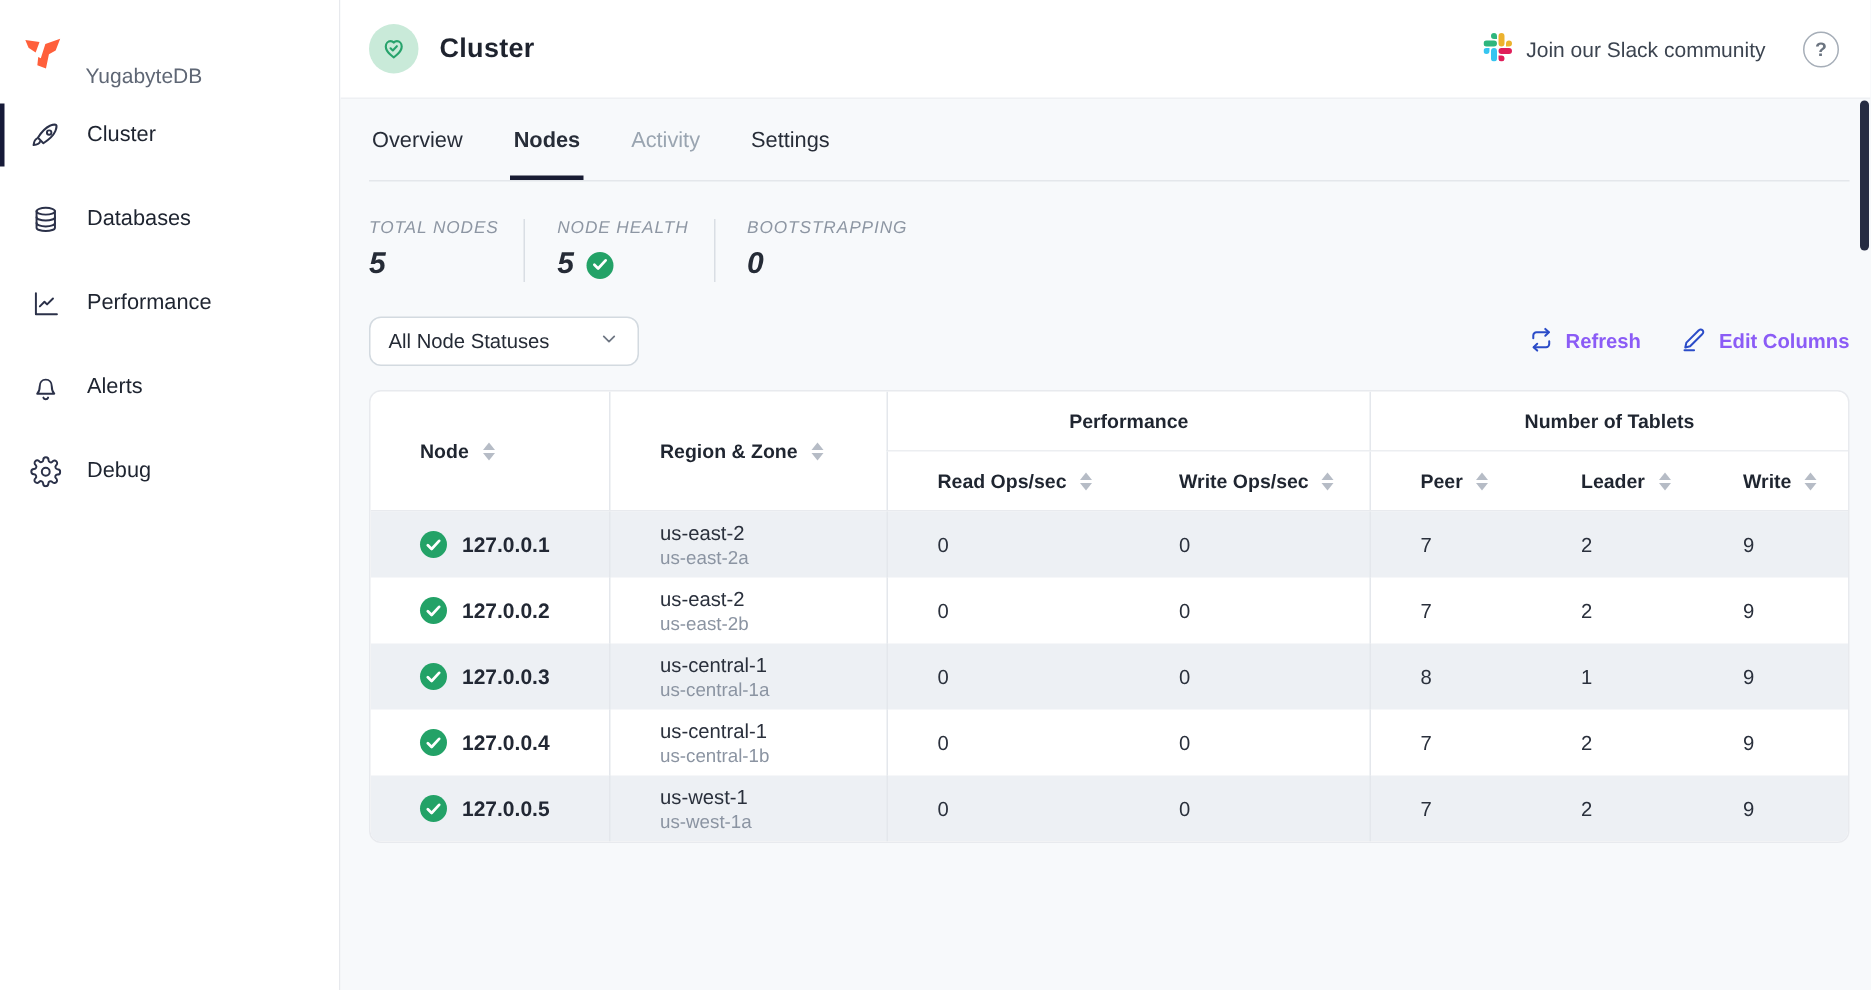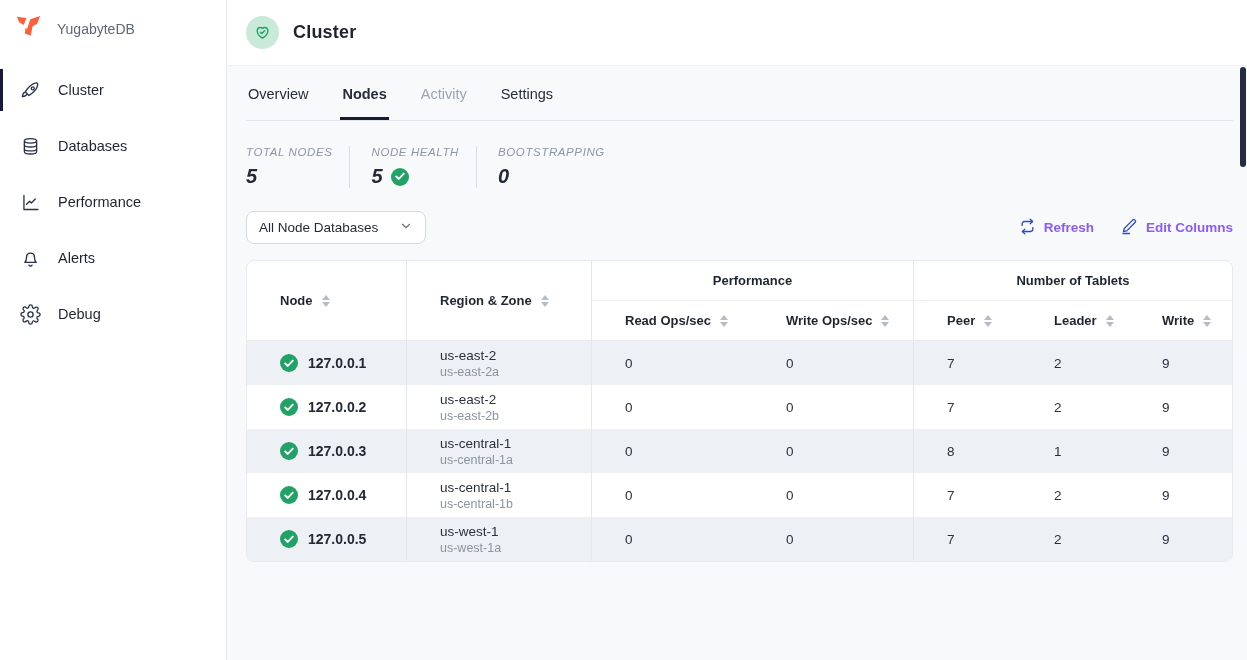--- a/index.html
+++ b/index.html
@@ -3,21 +3,21 @@
 <meta charset="utf-8">
 <style>
   * { margin:0; padding:0; box-sizing:border-box; }
   html,body { width:1247px; height:660px; overflow:hidden; }
   body { font-family:"Liberation Sans", sans-serif; background:#F7F9FB; position:relative; }
 
   .app { display:flex; width:1247px; height:660px; }
 
   
   .sidebar { width:227px; background:#fff; border-right:1px solid #E7E9ED; flex:none; }
-  .brand { height:58px; display:flex; align-items:center; padding-left:13px; gap:13px; }
+  .brand { height:58px; display:flex; align-items:flex-end; padding-left:13px; gap:13px; }
   .brand-name { font-size:14px; color:#5F6775; }
   .nav { padding-top:8px; }
   .side-item { height:48px; display:flex; align-items:center; padding-left:19px; gap:17px; margin-bottom:8px; position:relative; cursor:pointer; }
   .side-item .label { font-size:14.5px; color:#1E2430; }
   .side-item.active::before { content:''; position:absolute; left:0; top:3px; bottom:3px; width:3px; background:#161A38; }
   .side-icon { width:22px; height:22px; display:flex; align-items:center; justify-content:center; }
   .side-icon svg { stroke:#2B3149; }
 
   
   .main { flex:1; min-width:0; display:flex; flex-direction:column; background:#F7F9FB; }
@@ -160,20 +160,34 @@
     <div class="topbar">
       <div class="topbar-left">
         <span class="health-badge">
           <svg width="19" height="19" viewBox="0 0 24 24" fill="none" stroke="#27A36C" stroke-width="1.8" stroke-linecap="round" stroke-linejoin="round">
             <path d="M12 19.2S5.3 15 5.3 10.1C5.3 7.4 7.2 5.6 9.3 5.6c1.2 0 2.1.5 2.7 1.3.6-.8 1.5-1.3 2.7-1.3 2.1 0 4 1.8 4 4.5C18.7 15 12 19.2 12 19.2z"></path>
             <polyline points="9.3,11.6 11.2,13.4 14.6,9.9"></polyline>
           </svg>
         </span>
         <span class="page-title">Cluster</span>
       </div>
+      <div class="topbar-right">
+        <div class="slack-link">
+          <span>
+            <svg width="19" height="19" viewBox="0 0 122.8 122.8">
+              <path fill="#36C5F0" d="M25.8 77.6a12.9 12.9 0 1 1-12.9-12.9h12.9zM32.3 77.6a12.9 12.9 0 1 1 25.8 0v32.3a12.9 12.9 0 1 1-25.8 0z"></path>
+              <path fill="#2EB67D" d="M45.2 25.8a12.9 12.9 0 1 1 12.9-12.9v12.9zM45.2 32.3a12.9 12.9 0 1 1 0 25.8H12.9a12.9 12.9 0 1 1 0-25.8z"></path>
+              <path fill="#ECB22E" d="M97 45.2a12.9 12.9 0 1 1 12.9 12.9H97zM90.5 45.2a12.9 12.9 0 1 1-25.8 0V12.9a12.9 12.9 0 1 1 25.8 0z"></path>
+              <path fill="#E01E5A" d="M77.6 97a12.9 12.9 0 1 1-12.9 12.9V97zM77.6 90.5a12.9 12.9 0 1 1 0-25.8h32.3a12.9 12.9 0 1 1 0 25.8z"></path>
+            </svg>
+          </span>
+          <span>Join our Slack community</span>
+        </div>
+        <div class="help-btn">?</div>
+      </div>
     </div>
 
     <div class="content">
 
       <div class="tabs-row">
         <div class="tab">Overview</div>
         <div class="tab active">Nodes</div>
         <div class="tab muted">Activity</div>
         <div class="tab">Settings</div>
       </div>
@@ -195,21 +209,21 @@
           </div>
         </div>
         <div class="stat">
           <div class="stat-label">BOOTSTRAPPING</div>
           <div class="stat-value">0</div>
         </div>
       </div>
 
       <div class="toolbar">
         <div class="select">
-          <span>All Node Databases</span>
+          <span>All Node Statuses</span>
           <span>
             <svg width="14" height="14" viewBox="0 0 24 24" fill="none" stroke="#6E7683" stroke-width="2" stroke-linecap="round" stroke-linejoin="round">
                 <polyline points="6,9 12,15 18,9"></polyline>
               </svg>
           </span>
         </div>
         <div class="toolbar-actions">
           <div class="link-btn">
             <span>
               <svg width="17" height="17" viewBox="0 0 24 24" fill="none" stroke="#2B4CC8" stroke-width="1.9" stroke-linecap="round" stroke-linejoin="round">

